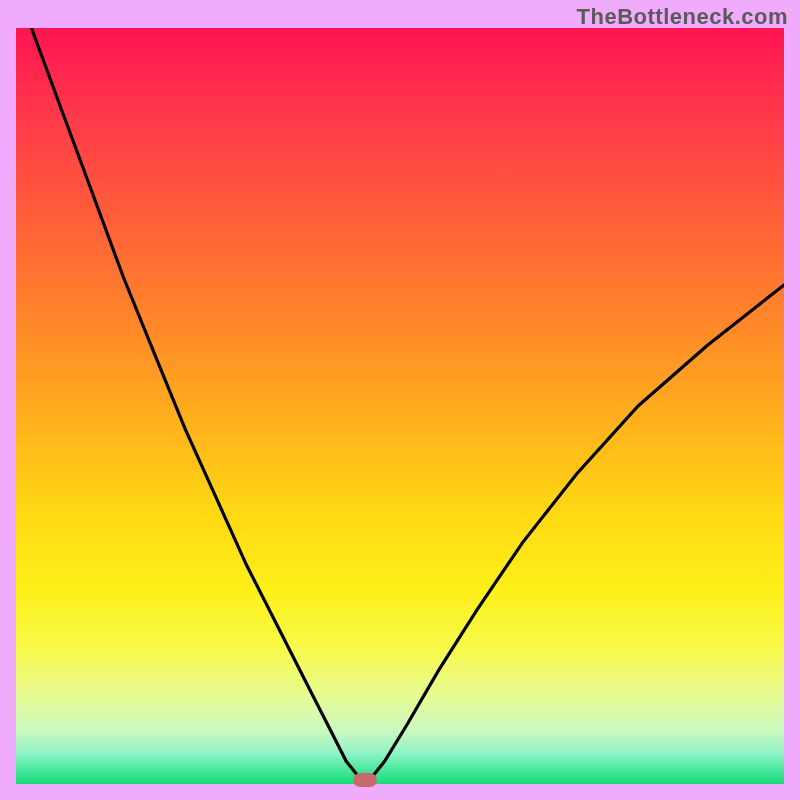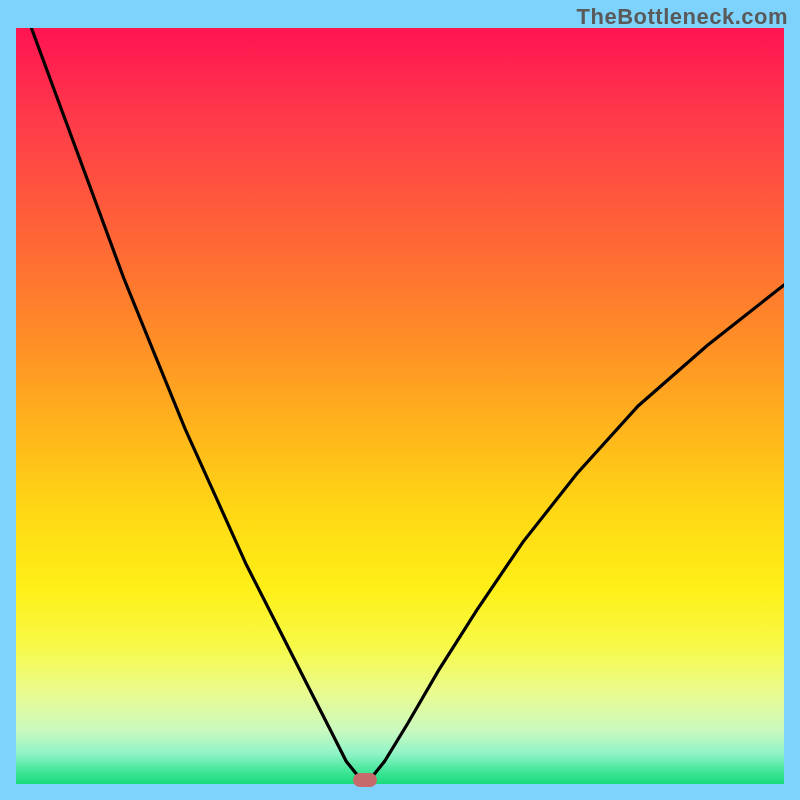--- a/index.html
+++ b/index.html
@@ -8,21 +8,21 @@
     width: 800px;
     height: 800px;
     background: #000;
     font-family: Arial, Helvetica, sans-serif;
     overflow: hidden;
   }
   .frame {
     position: relative;
     width: 800px;
     height: 800px;
-    background: #7dd3fc;
+    background: #f0abfc;
   }
   .watermark {
     position: absolute;
     top: 4px;
     right: 12px;
     color: #5a5a5a;
     font-size: 22px;
     font-weight: 600;
     letter-spacing: 0.5px;
     user-select: none;

